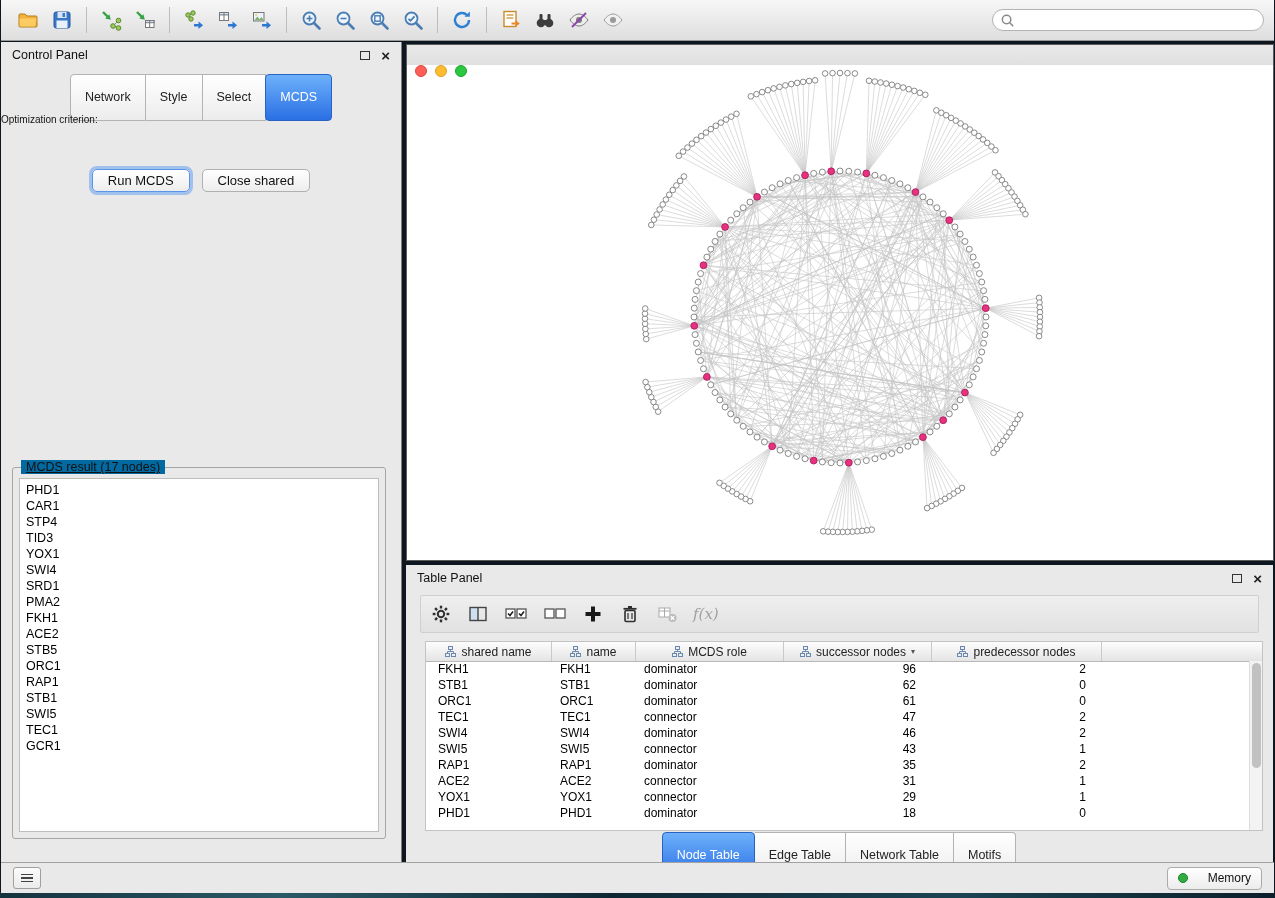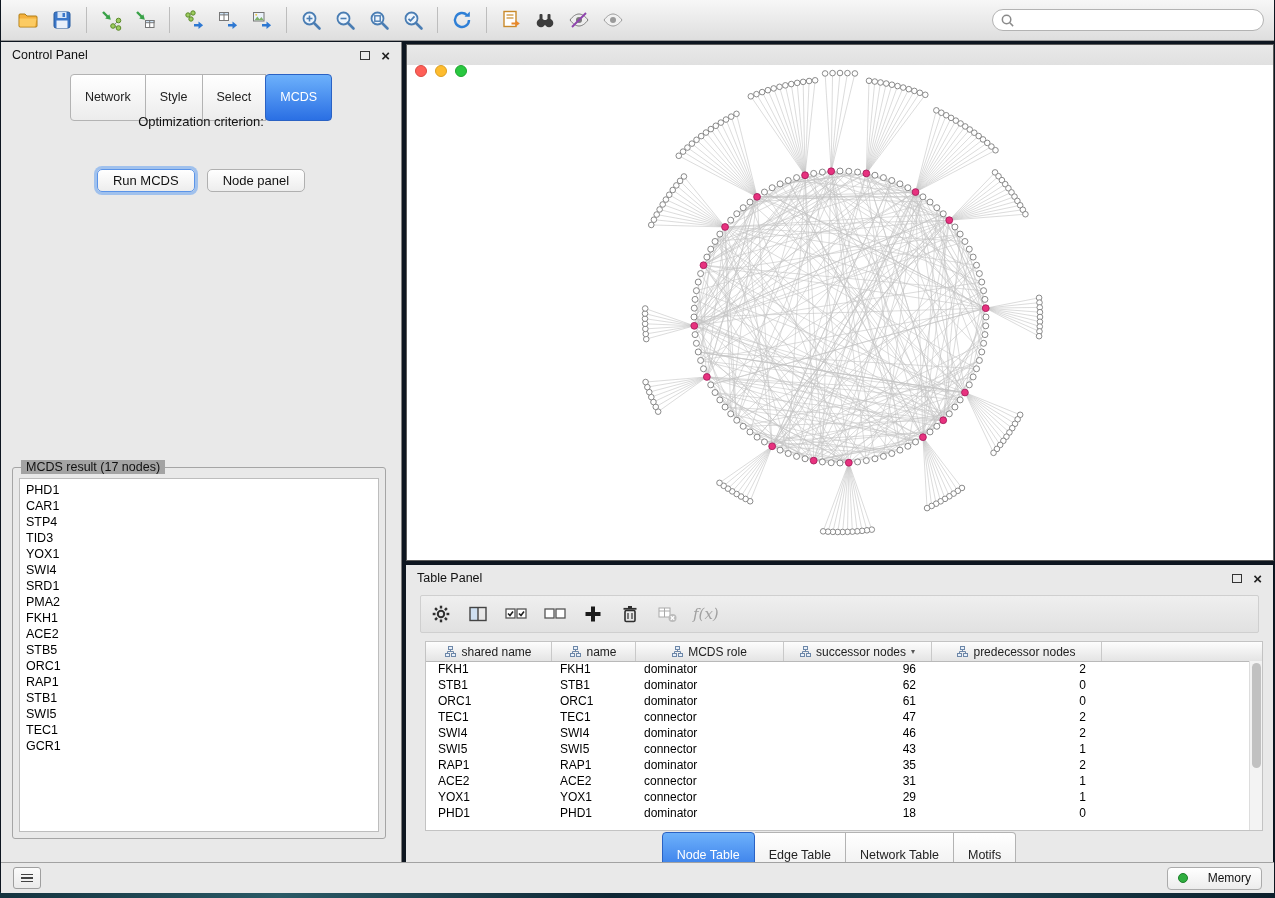--- a/index.html
+++ b/index.html
@@ -33,34 +33,34 @@
     background:linear-gradient(#ffffff,#ececec);border:1px solid #b3b3b3;border-left:none;}
   .tab-seg:first-child{border-left:1px solid #b3b3b3;border-radius:4px 0 0 4px;}
   .tab-seg:last-child{border-radius:0 4px 4px 0;}
   .tab-seg.active{background:linear-gradient(#6db1fb,#2a6fe4);color:#fff;border:1px solid #2a62c4;
     border-radius:4px;margin-left:-1px;}
 
   
   .control-panel{position:absolute;left:1px;top:42px;width:401px;height:820px;background:#e9e9e9;
     box-sizing:border-box;border-right:1px solid #7e7e7e;z-index:4;}
   .cp-tabs{display:flex;justify-content:center;margin-top:6px;}
-  .opt-label{position:absolute;top:72px;left:0;width:100%;text-align:center;font-size:13px;color:#111;}
+  .opt-label{position:absolute;top:72px;left:0;width:100%;font-size:10px;color:#111;}
   .dropdown{position:absolute;left:44px;top:92px;width:313px;height:23px;background:#fff;
     border:1px solid #a8a8a8;border-radius:4px;box-sizing:border-box;display:flex;align-items:center;
     font-size:12.5px;padding-left:8px;color:#111;}
   .dd-arrows{position:absolute;right:1px;top:1px;width:19px;height:19px;border-radius:0 3px 3px 0;
     background:linear-gradient(#7fb3f8,#2f6fdd);display:flex;flex-direction:column;align-items:center;justify-content:center;}
   .dd-up{width:0;height:0;border-left:3.5px solid transparent;border-right:3.5px solid transparent;border-bottom:4px solid #fff;margin-bottom:2px;}
   .dd-down{width:0;height:0;border-left:3.5px solid transparent;border-right:3.5px solid transparent;border-top:4px solid #fff;}
   .btn-row{position:absolute;top:127px;left:0;width:100%;display:flex;justify-content:center;gap:12px;}
   .mac-btn{height:23px;padding:0 15px;font-size:13px;color:#111;background:linear-gradient(#ffffff,#ededed);
     border:1px solid #b0b0b0;border-radius:5px;}
   .mac-btn.focused{border-color:#5b94e8;box-shadow:0 0 0 3px rgba(100,160,240,.55);}
   .mcds-box{position:absolute;left:11px;top:425px;width:374px;height:372px;border:1px solid #a5a5a5;border-radius:3px;box-sizing:border-box;}
-  .mcds-legend{position:absolute;top:-8px;left:8px;background:#a3a3a3;padding:0 5px;font-size:12.5px;color:#111;}
+  .mcds-legend{position:absolute;top:-8px;left:8px;background:#0369a1;padding:0 5px;font-size:12.5px;color:#111;text-decoration:underline;}
   .mcds-list{position:absolute;left:6px;top:10px;right:6px;bottom:6px;background:#fff;border:1px solid #bdbdbd;overflow:hidden;padding-top:3px;}
   .mcds-item{font-size:12.5px;line-height:16px;padding-left:6px;color:#000;}
 
   
   .network-window{position:absolute;left:407px;top:45px;width:866px;height:515px;background:#fff;
     box-shadow:0 0 0 1px #5a5a5a;z-index:3;}
   .nw-titlebar{height:19px;background:linear-gradient(#e9e9e9,#d2d2d2);border-bottom:1px solid #a9a9a9;
     display:flex;align-items:center;padding:16px 8px;position:relative;}
   .traffic{display:flex;gap:8px;z-index:2;}
   .light{width:12px;height:12px;border-radius:50%;box-sizing:border-box;}
@@ -261,21 +261,21 @@
   </div>
   <div class="cp-tabs">
     <span class="tab-seg">Network</span>
     <span class="tab-seg">Style</span>
     <span class="tab-seg">Select</span>
     <span class="tab-seg active">MCDS</span>
   </div>
   <div class="opt-label">Optimization criterion:</div>
   <div class="btn-row">
     <button class="mac-btn focused">Run MCDS</button>
-    <button class="mac-btn">Node panel</button>
+    <button class="mac-btn">Close shared</button>
   </div>
   <div class="mcds-box">
     <span class="mcds-legend">MCDS result (17 nodes)</span>
     <div class="mcds-list">
         <div class="mcds-item">PHD1</div>
         <div class="mcds-item">CAR1</div>
         <div class="mcds-item">STP4</div>
         <div class="mcds-item">TID3</div>
         <div class="mcds-item">YOX1</div>
         <div class="mcds-item">SWI4</div>

